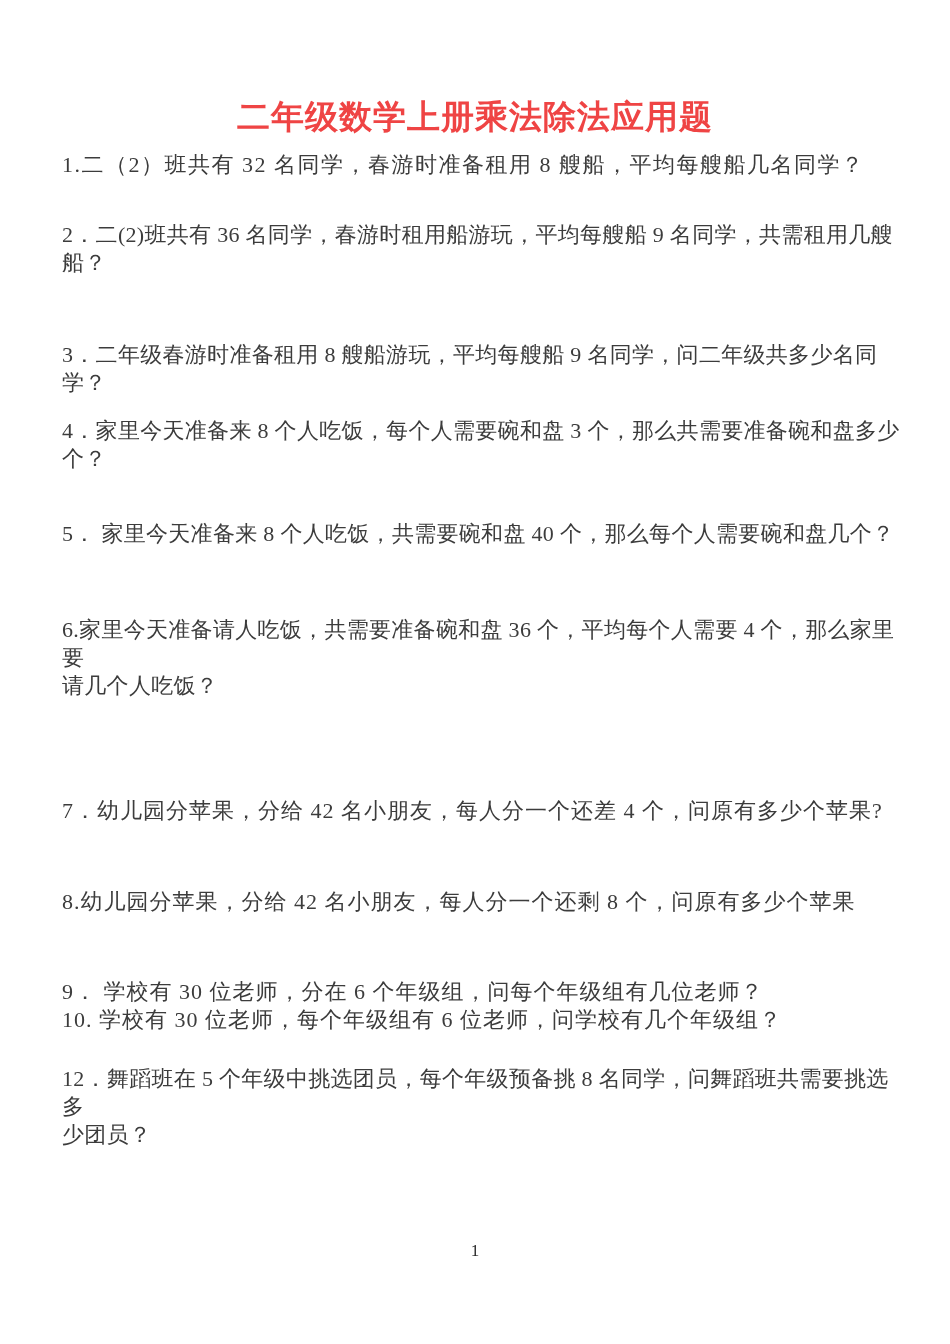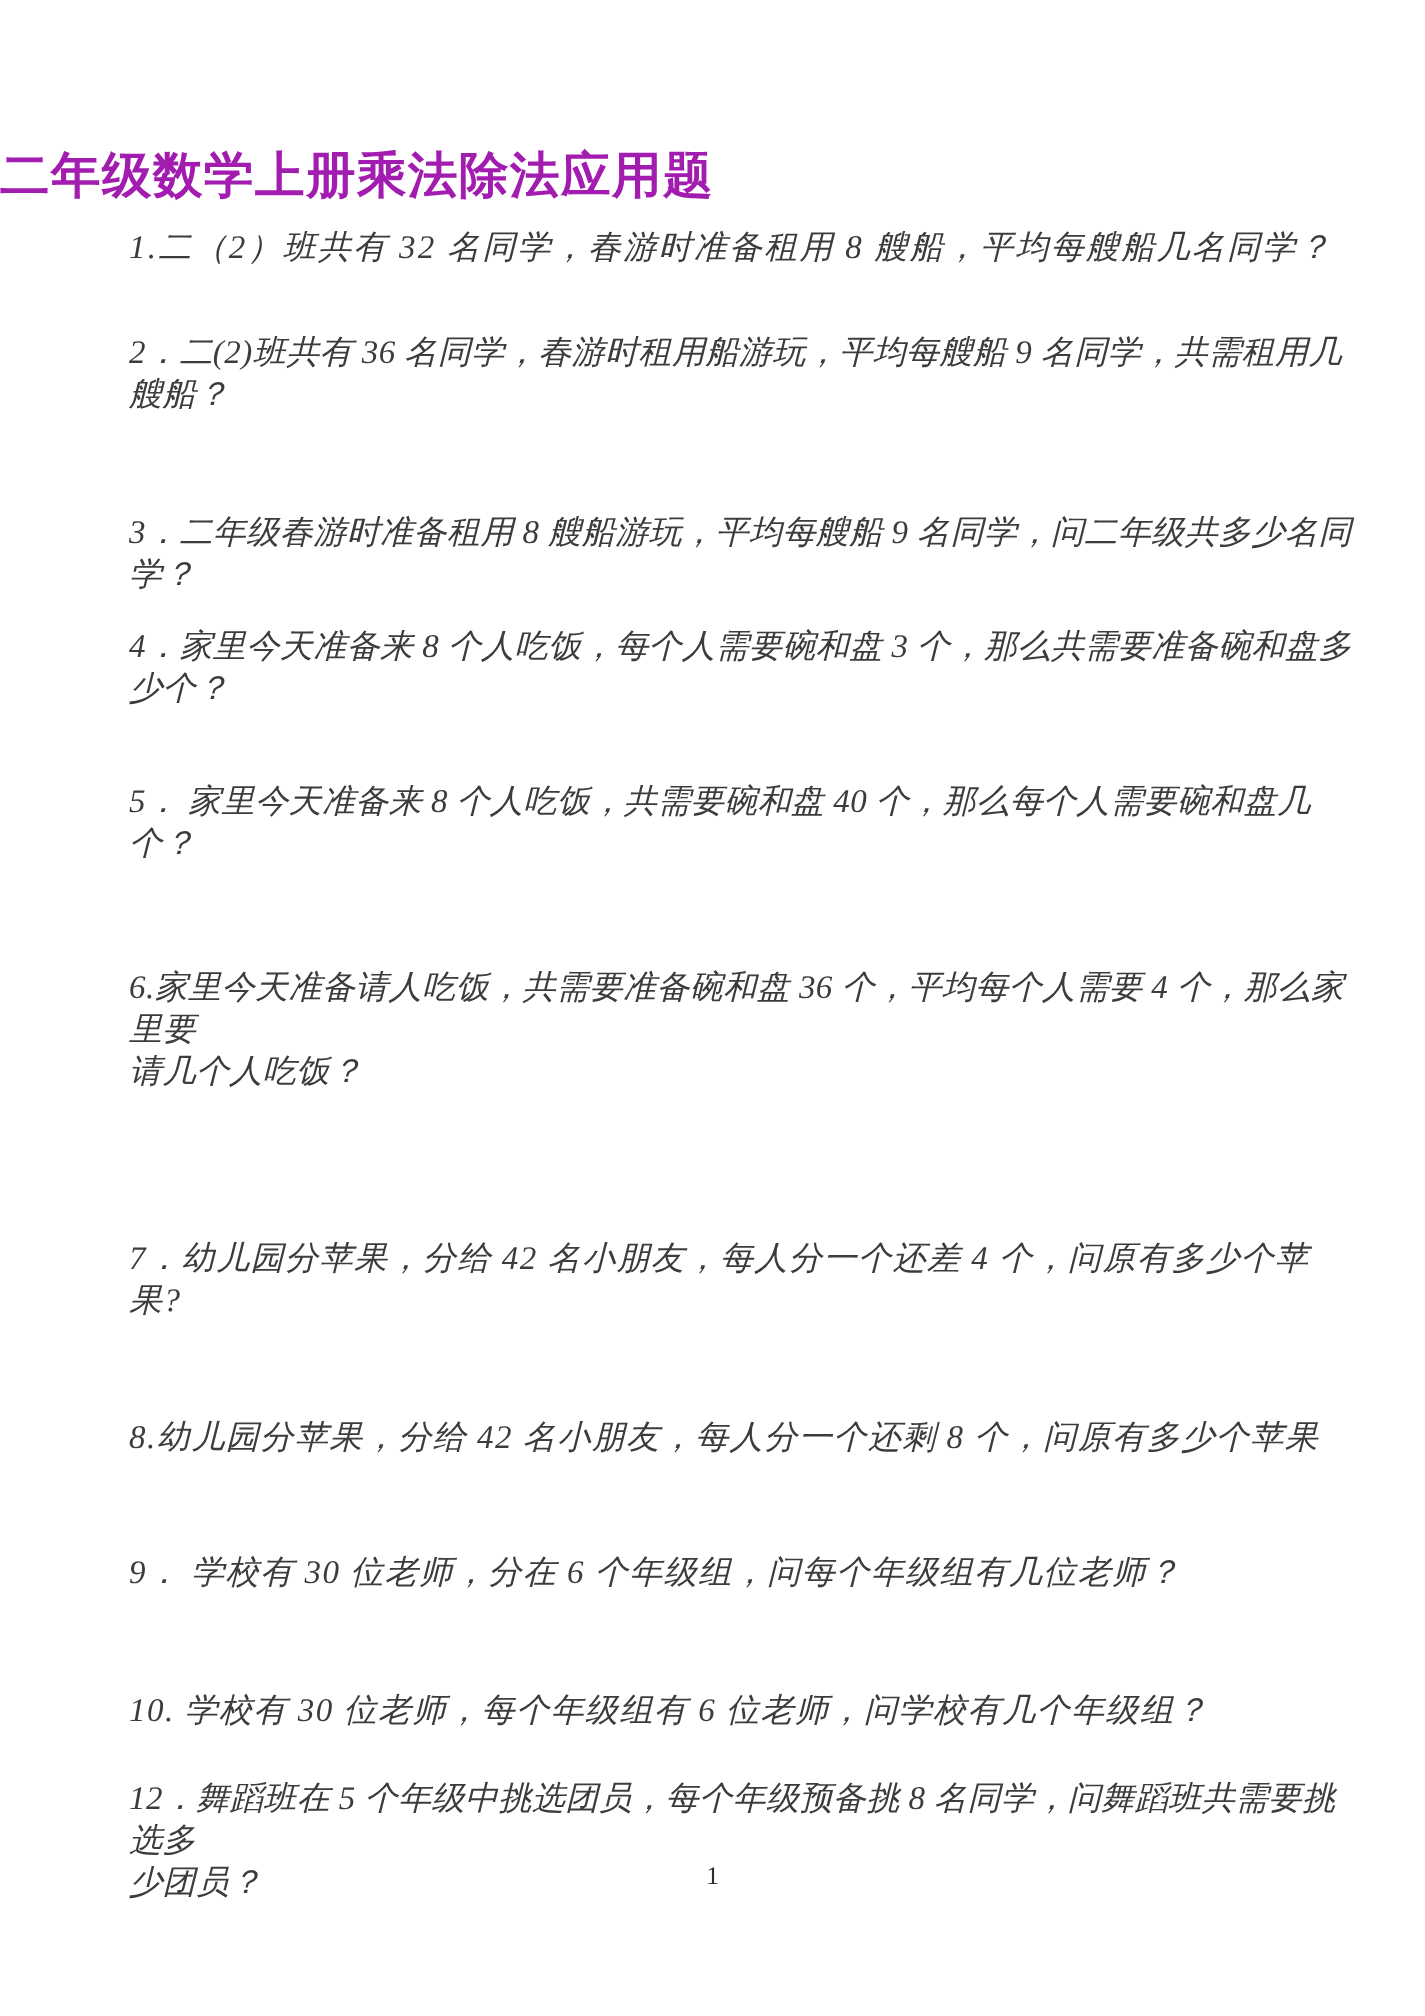--- a/index.html
+++ b/index.html
@@ -8,50 +8,49 @@
     position: relative;
     width: 950px;
     height: 1344px;
     background: #ffffff;
     overflow: hidden;
     font-family: "Liberation Serif", "DejaVu Serif", serif;
     color: #3c3c3c;
   }
   .title {
     margin-top: 97px;
-    text-align: left;
+    text-align: center;
     font-family: "Liberation Sans", "DejaVu Sans", sans-serif;
     font-weight: bold;
     font-size: 33px;
     line-height: 40px;
     letter-spacing: 1px;
-    color: #a21caf;
+    color: #ef4444;
   }
   .content {
-    padding-left: 86px;
+    padding-left: 62px;
     padding-right: 46px;
-    font-style: italic;
   }
   .q {
     font-size: 22px;
     line-height: 28px;
     letter-spacing: 0.3px;
     white-space: pre-wrap;
     color: #3c3c3c;
   }
   .q1  { margin-top: 14px; letter-spacing: 1.5px; }
   .q2  { margin-top: 42px; }
   .q3  { margin-top: 64px; }
   .q4  { margin-top: 20px; }
   .q5  { margin-top: 47px; }
   .q6  { margin-top: 68px; }
   .q7  { margin-top: 97px; letter-spacing: 1px; }
   .q8  { margin-top: 63px; letter-spacing: 1px; }
   .q9  { margin-top: 62px; letter-spacing: 1px; }
-  .q10 { margin-top: 64px; letter-spacing: 1px; }
+  .q10 { letter-spacing: 1px; }
   .q11 { margin-top: 40px; }
   .q12 { margin-top: 31px; }
   .footer {
     position: absolute;
     top: 1240px;
     left: 0;
     width: 100%;
     text-align: center;
     font-size: 17px;
     line-height: 22px;

